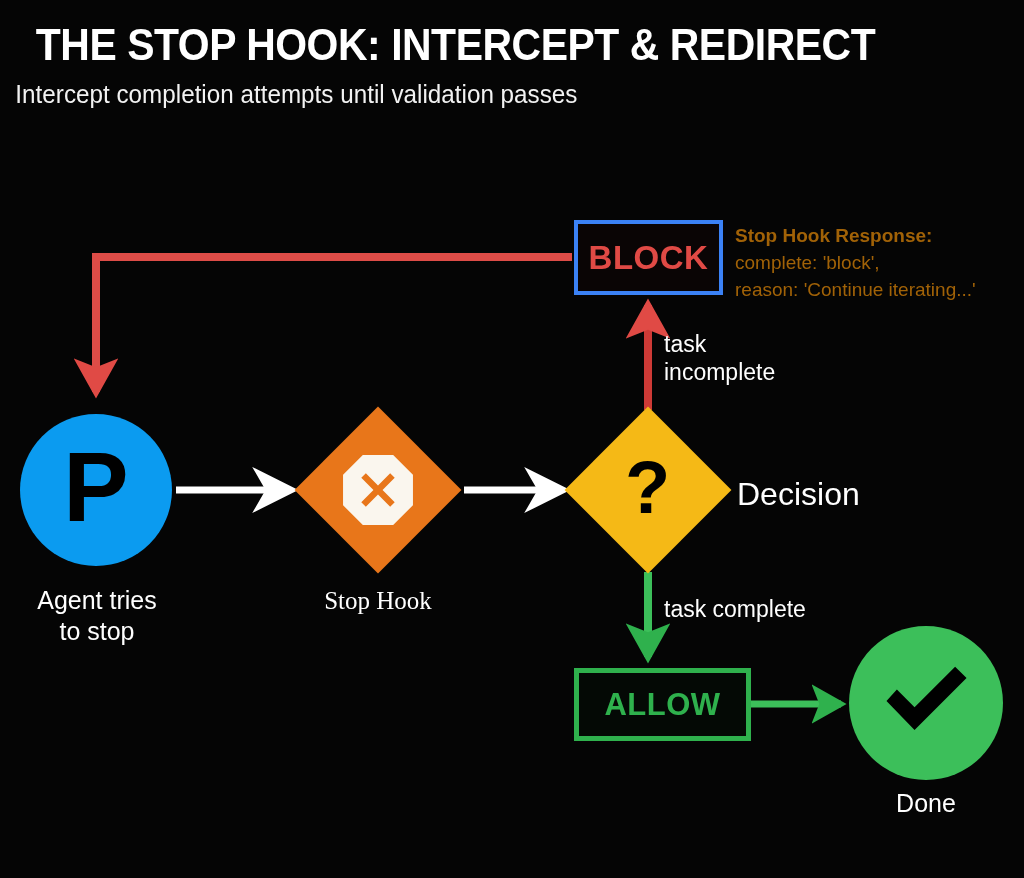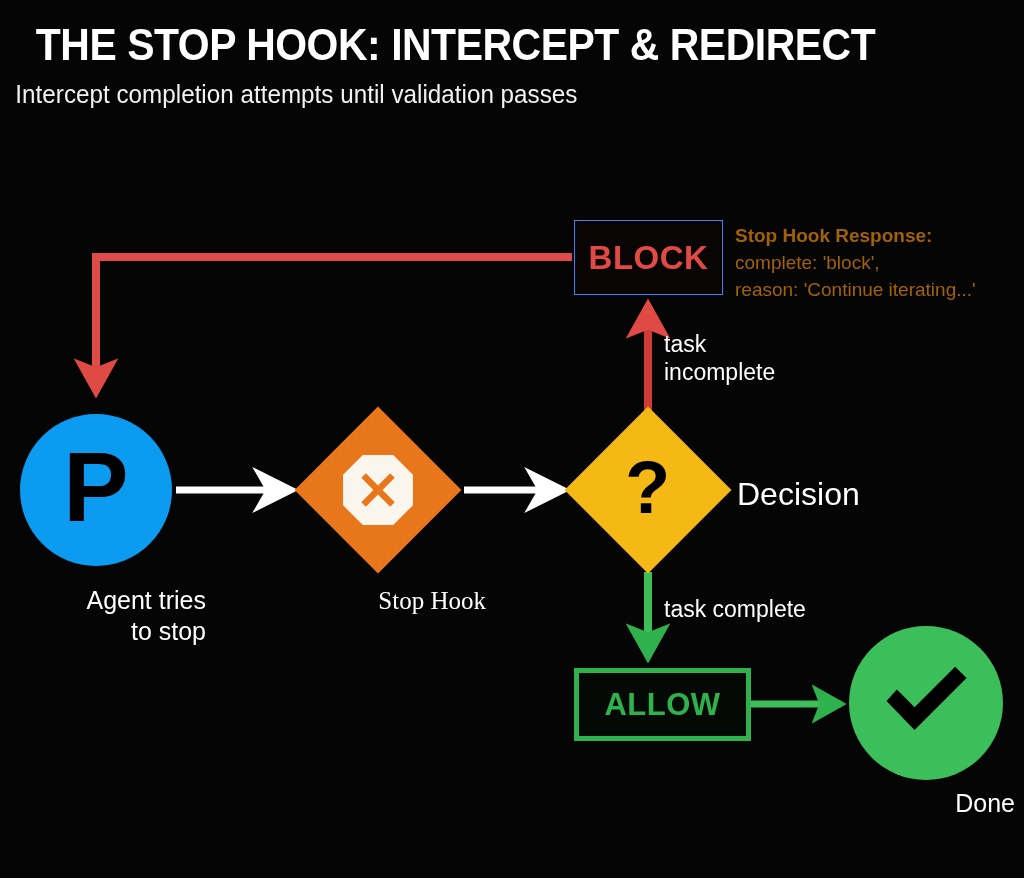--- a/index.html
+++ b/index.html
@@ -145,21 +145,21 @@
     display: flex;
     align-items: center;
     justify-content: center;
     background: #0a0505;
   }
   .box-block {
     left: 574px;
     top: 220px;
     width: 149px;
     height: 75px;
-    border: 1px solid #3b82f6;
+    border: 4px solid #3b82f6;
   }
   .box-block .label {
     font-size: 33px;
     font-weight: 700;
     color: #E04A45;
     letter-spacing: 0.5px;
   }
   .box-allow {
     left: 574px;
     top: 668px;
@@ -173,24 +173,23 @@
     font-weight: 700;
     color: #2FB14D;
     letter-spacing: 0.5px;
   }
 
   
   .caption {
     position: absolute;
     color: #ffffff;
     font-size: 25px;
-    text-align: right;
+    text-align: center;
     line-height: 1.25;
     white-space: pre-line;
-    padding-left: 12px;
   }
   .cap-agent { left: 0px; top: 585px; width: 194px; }
   .cap-hook  { left: 282px; top: 585px; width: 192px; font-family: Liberation Serif, serif; }
   .cap-done  { left: 849px; top: 788px; width: 154px; }
 
   .edge-label {
     position: absolute;
     color: #ffffff;
     font-size: 23px;
     line-height: 1.22;

